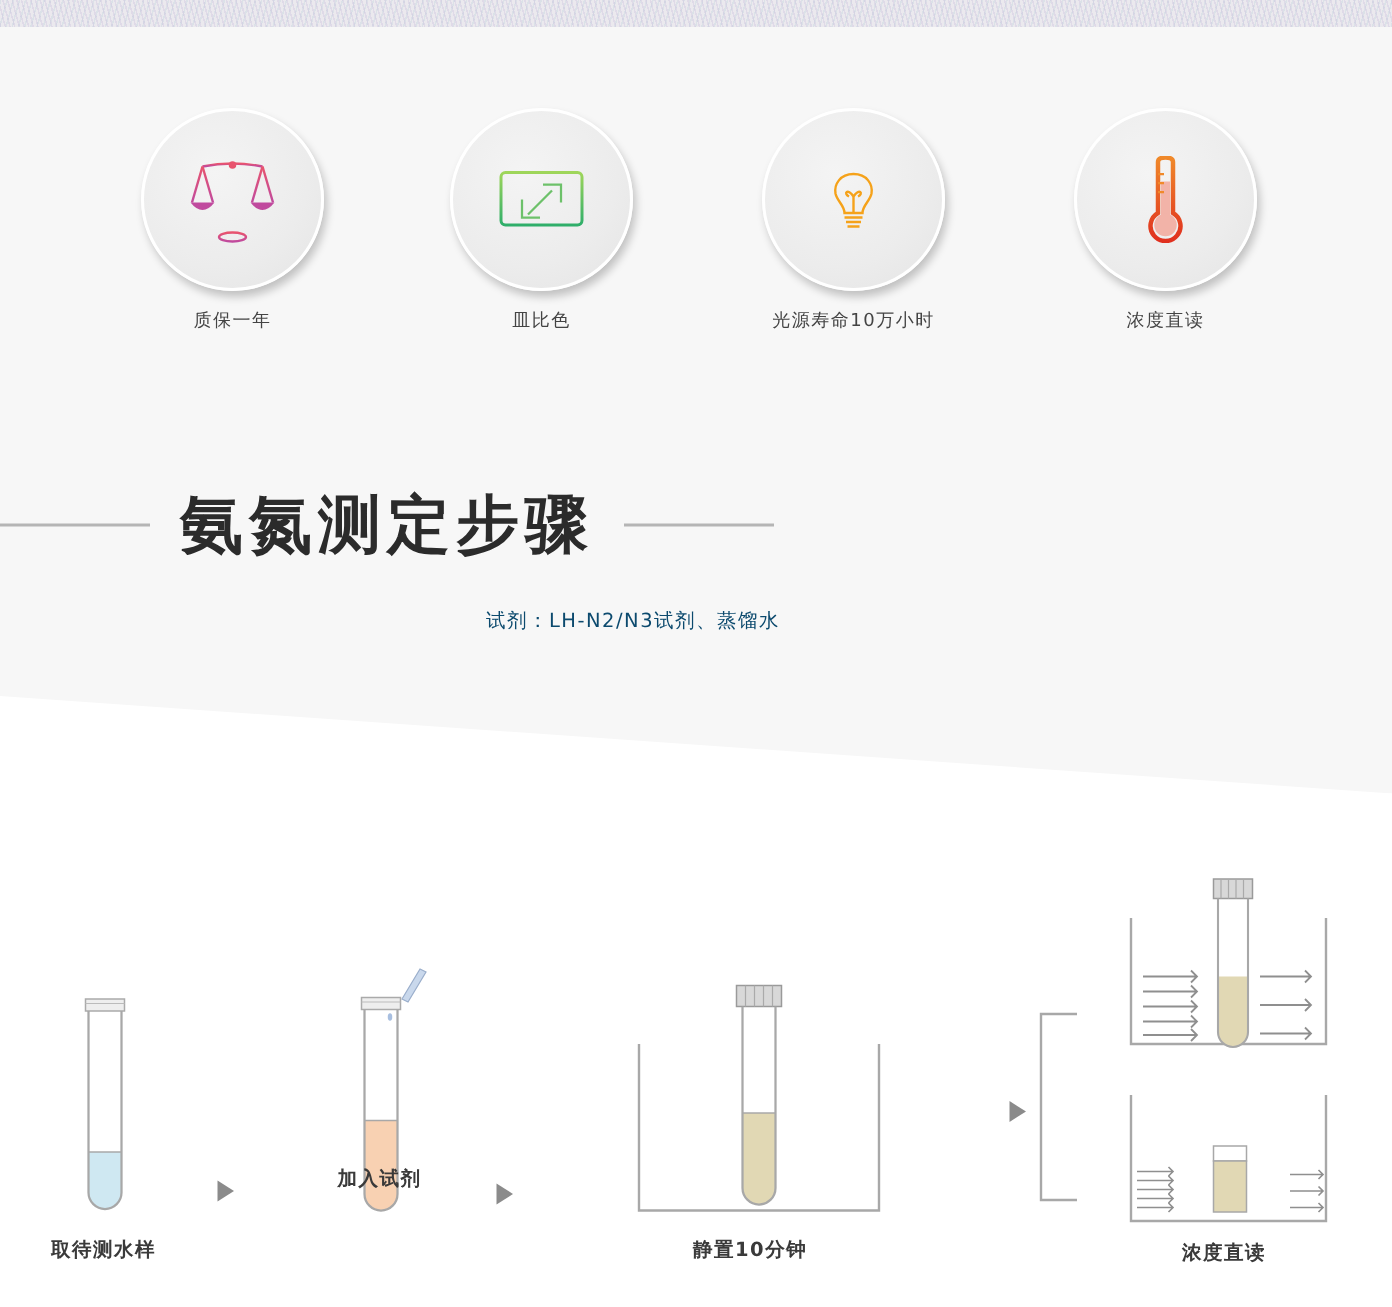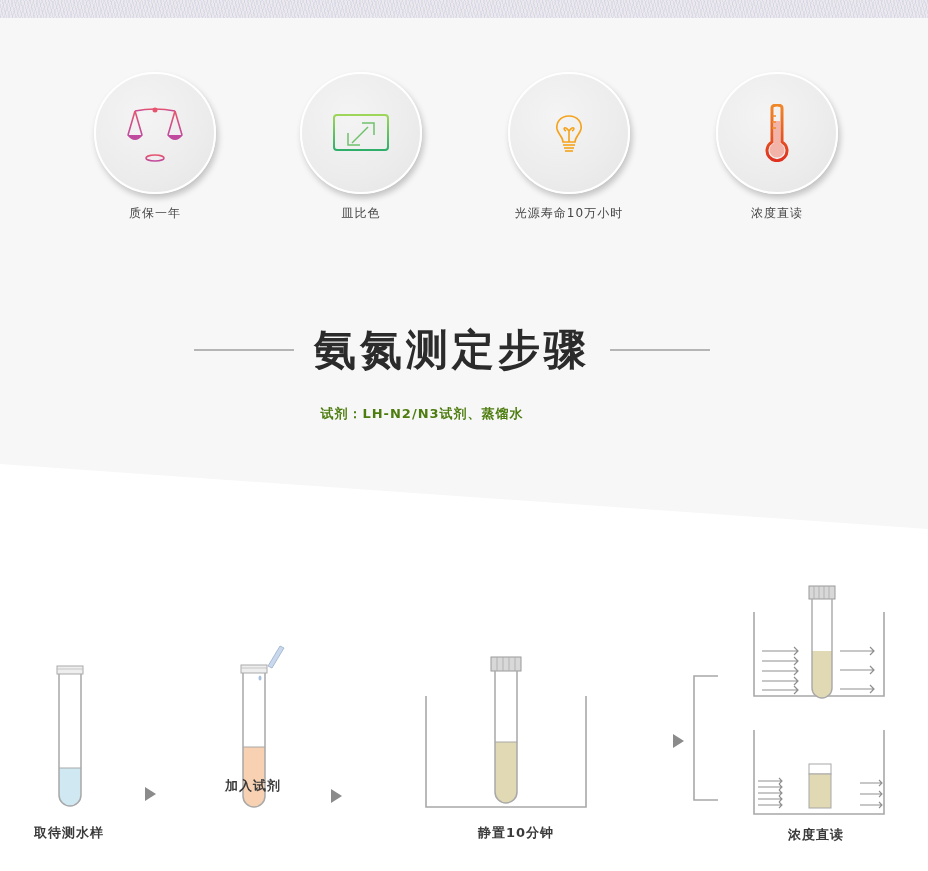--- a/index.html
+++ b/index.html
@@ -27,30 +27,30 @@
     box-shadow: 2px 4px 6px rgba(0,0,0,0.22);
     display:flex; align-items:center; justify-content:center;
     margin:0 auto;
   }
   .feature .label {
     margin-top:11px; font-size:12px; color:#444; letter-spacing:1px; white-space:nowrap;
   }
 
   .title-wrap {
     position:absolute; left:0; top:320px; width:904px; height:60px;
-    display:flex; align-items:center; justify-content:center;
+    display:flex; align-items:center; 
   }
   .title-line { width:100px; height:2px; background:#b5b5b5; }
   .title-text {
     font-size:42px; font-weight:bold; color:#2b2b2b; letter-spacing:4px;
     margin:0 20px;
   }
   .subtitle {
     position:absolute; left:0; top:405px; width:844px; text-align:center;
-    font-size:13px; font-weight:bold; color:#4d7c0f; letter-spacing:1px;
+    font-size:13px; font-weight:normal; color:#0c4a6e; letter-spacing:1px;
   }
 
   .step-label {
     position:absolute; font-size:13px; font-weight:bold; color:#3a3a3a; letter-spacing:1px;
     text-align:center; white-space:nowrap;
   }
   .arrow-tri {
     position:absolute; width:0; height:0;
     border-top:7px solid transparent; border-bottom:7px solid transparent;
     border-left:11px solid #8b8b8b;
@@ -181,21 +181,21 @@
   <g stroke="#aaaaaa" stroke-width="0.8">
     <line x1="77" y1="5" x2="77" y2="19"></line>
       <line x1="83" y1="5" x2="83" y2="19"></line>
     <line x1="89" y1="5" x2="89" y2="19"></line>
       <line x1="95" y1="5" x2="95" y2="19"></line>
   </g>
   <path d="M75 90 L97 90 L97 140 A11 11 0 0 1 75 140 Z" fill="#e1d8b4"></path>
   <path d="M75 19 L75 140 A11 11 0 0 0 97 140 L97 19" fill="none" stroke="#a8a8a8" stroke-width="1.5"></path>
   <line x1="75" y1="90" x2="97" y2="90" stroke="#a8a8a8" stroke-width="1"></line>
 </svg>
-<div class="step-label" style="left:478px; top:824px;">静置10分钟</div>
+<div class="step-label" style="left:462px; top:824px;">静置10分钟</div>
 
 <div class="arrow-tri" style="left:673px; top:734px;"></div>
 <svg style="position:absolute; left:690px; top:672px;" width="32" height="132" viewBox="0 0 32 132">
   <path d="M28 4 L4 4 L4 128 L28 128" fill="none" stroke="#a8a8a8" stroke-width="1.6"></path>
 </svg>
 
 <svg style="position:absolute; left:748px; top:584px;" width="140" height="116" viewBox="0 0 140 116">
   <path d="M6 28 L6 112 L136 112 L136 28" fill="none" stroke="#a8a8a8" stroke-width="1.6"></path>
   <rect x="61" y="2" width="26" height="13" fill="#d8d8d8" stroke="#9a9a9a" stroke-width="1"></rect>
   <g stroke="#aaaaaa" stroke-width="0.8">

